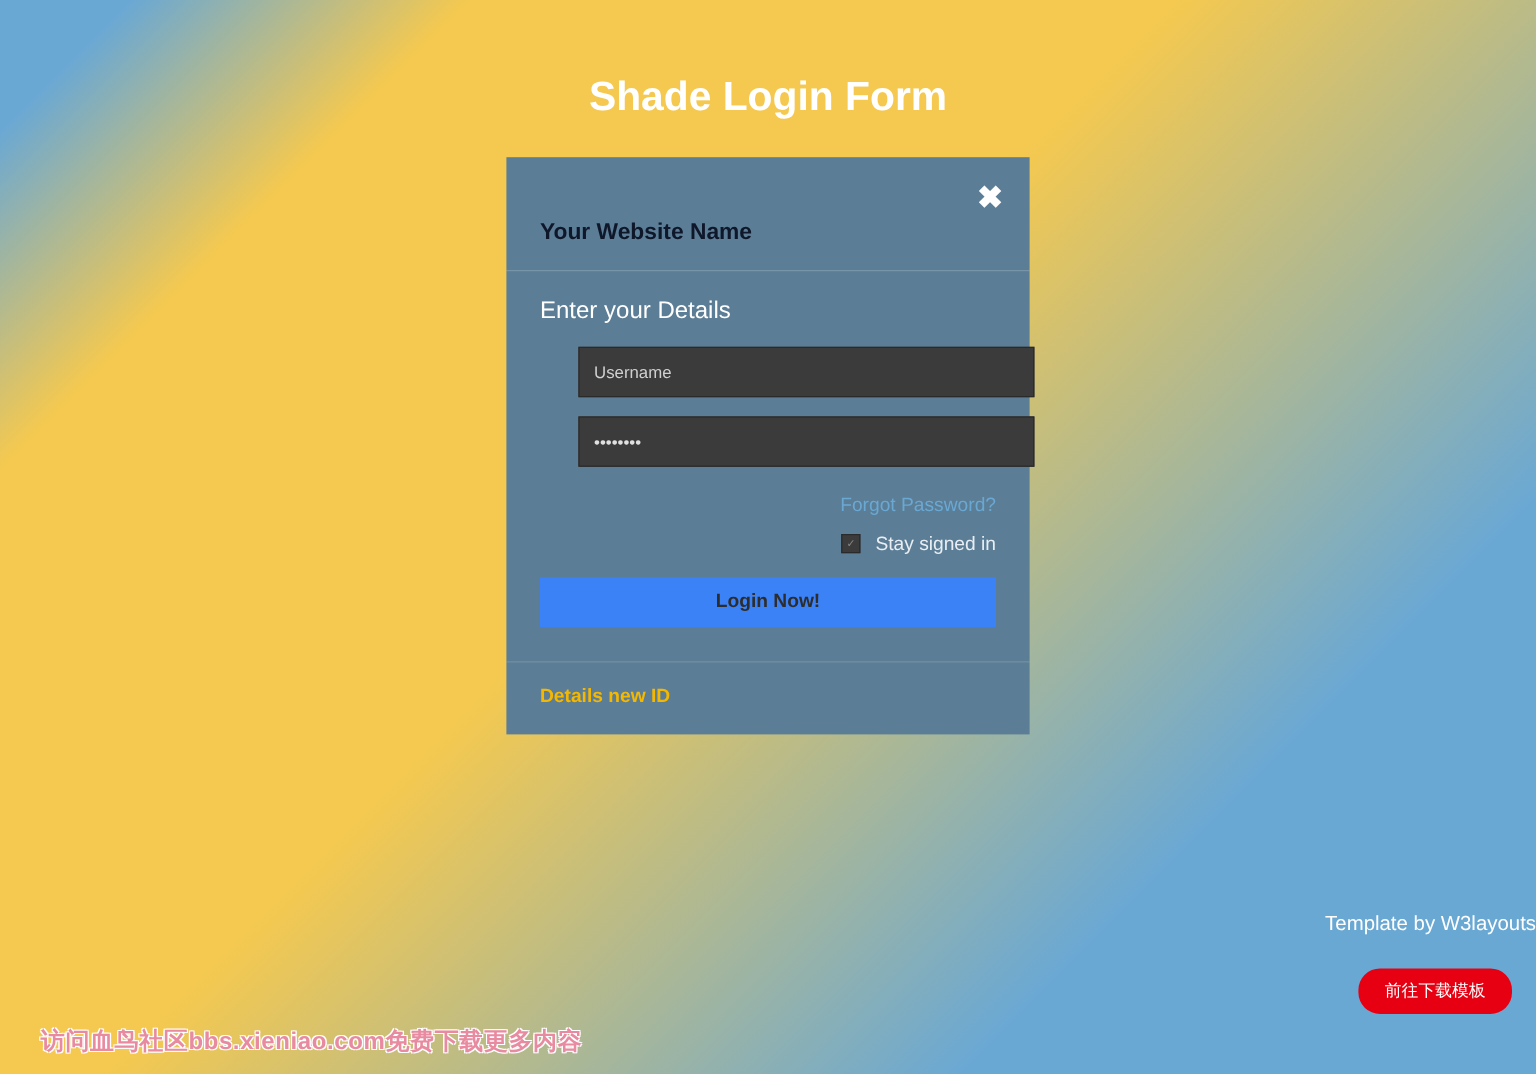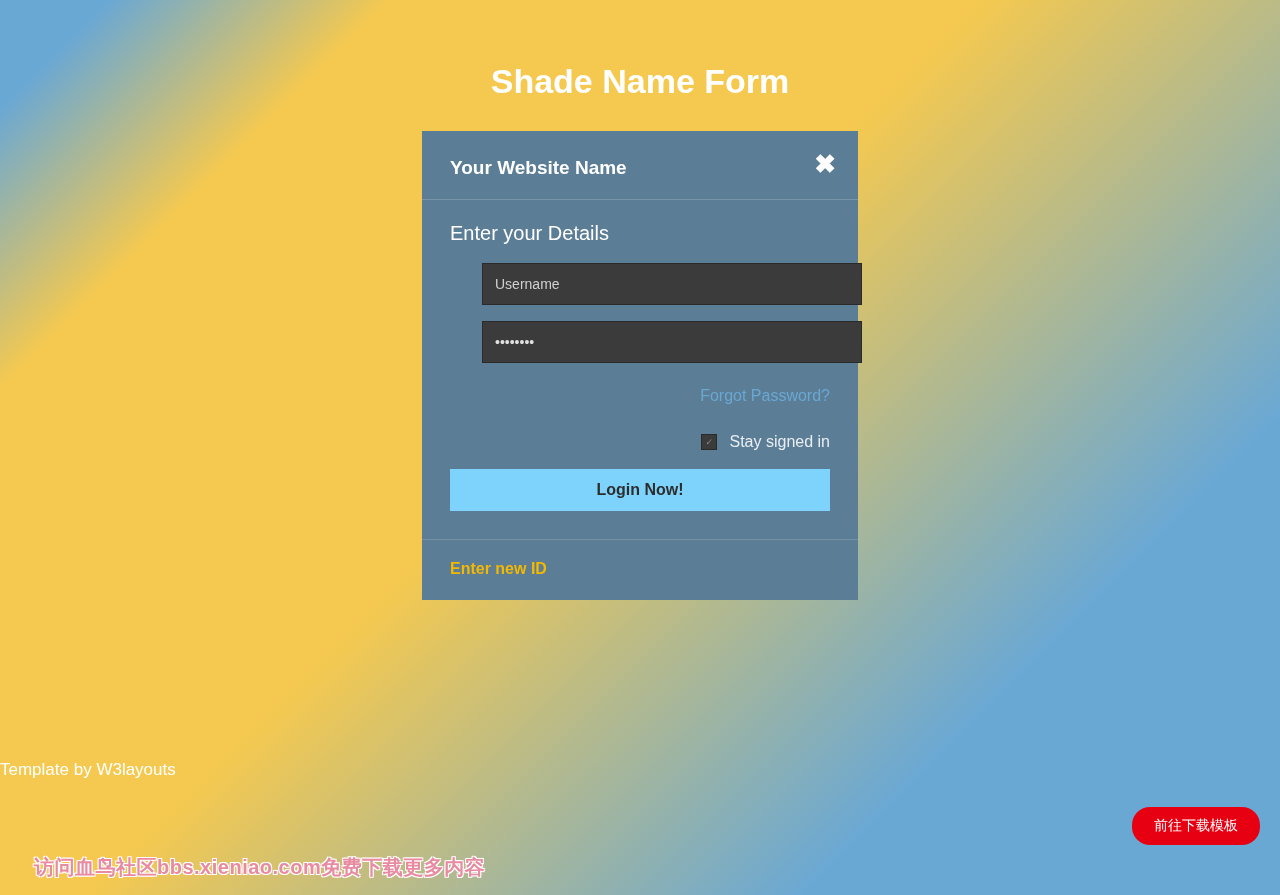--- a/index.html
+++ b/index.html
@@ -30,24 +30,24 @@
       width: 436px;
       margin: 0 auto;
       background: #5b7d95;
     }
     .card-header {
       position: relative;
       padding: 24px 28px 20px 28px;
       border-bottom: 1px solid rgba(255,255,255,0.18);
     }
     .card-header-title {
-      color: #ffffff;
+      color: #0f172a;
       font-size: 19px;
       font-weight: 700;
-      margin-top: 2px;
+      margin-top: 28px;
     }
     .close-icon {
       position: absolute;
       top: 20px;
       right: 22px;
       color: #fff;
       font-size: 26px;
       font-weight: 700;
       cursor: pointer;
       line-height: 1;
@@ -72,36 +72,35 @@
       margin-bottom: 16px;
       outline: none;
       margin-left: 32px;
     }
     .field::placeholder {
       color: #d0d0d0;
     }
     .forgot-row {
       text-align: right;
       margin-top: 8px;
-      margin-bottom: 28px;
+      margin-bottom: 14px;
     }
     .forgot-link {
       color: #6aa8d4;
       font-size: 16px;
       text-decoration: none;
       cursor: pointer;
     }
     .stay-row {
       text-align: right;
       color: #e8eef3;
       font-size: 16px;
       margin-bottom: 18px;
       display: flex;
       justify-content: flex-end;
-      align-items: center;
       gap: 12px;
     }
     .checkbox {
       width: 16px;
       height: 16px;
       background: #3b3b3b;
       border: 1px solid #2a2a2a;
       display: inline-block;
       position: relative;
       cursor: pointer;
@@ -110,40 +109,40 @@
       content: "✓";
       position: absolute;
       color: #888;
       font-size: 9px;
       line-height: 14px;
       left: 3px;
       top: 0;
     }
     .login-btn {
       width: 100%;
-      background: #7dd3fc;
+      background: #3b82f6;
       color: #2d2d2d;
       border: none;
       font-size: 16px;
       font-weight: 700;
       padding: 12px 0;
       cursor: pointer;
     }
     .card-footer {
       padding: 20px 28px 22px 28px;
     }
     .create-link {
       color: #f5b800;
       font-size: 16px;
       font-weight: 700;
       text-decoration: none;
       cursor: pointer;
     }
     .template-by {
-      text-align: left;
+      text-align: right;
       color: #fff;
       font-size: 17px;
       position: absolute;
       width: 100%;
       top: 760px;
     }
     .corner-watermark {
       position: absolute;
       left: 34px;
       bottom: 14px;
@@ -163,21 +162,21 @@
       border-radius: 18px;
       padding: 10px 22px;
       font-size: 14px;
       cursor: pointer;
       text-align: right;
     }
   </style>
 </head>
 <body>
 
-<h1 class="title">Shade Name Form</h1>
+<h1 class="title">Shade Login Form</h1>
 
 <div class="card">
   <div class="card-header">
     <span class="close-icon">✖</span>
     <div class="card-header-title">Your Website Name</div>
   </div>
 
   <div class="card-body">
     <div class="subtitle">Enter your Details</div>
 
@@ -191,21 +190,21 @@
 
     <div class="stay-row">
       <span class="checkbox"></span>
       <span>Stay signed in</span>
     </div>
 
     <button class="login-btn">Login Now!</button>
   </div>
 
   <div class="card-footer">
-    <a class="create-link">Enter new ID</a>
+    <a class="create-link">Details new ID</a>
   </div>
 </div>
 
 <div class="template-by">Template by W3layouts</div>
 
 <div class="corner-watermark">访问血鸟社区bbs.xieniao.com免费下载更多内容</div>
 
 <button class="dl-btn">前往下载模板</button>
 
 </body></html>

